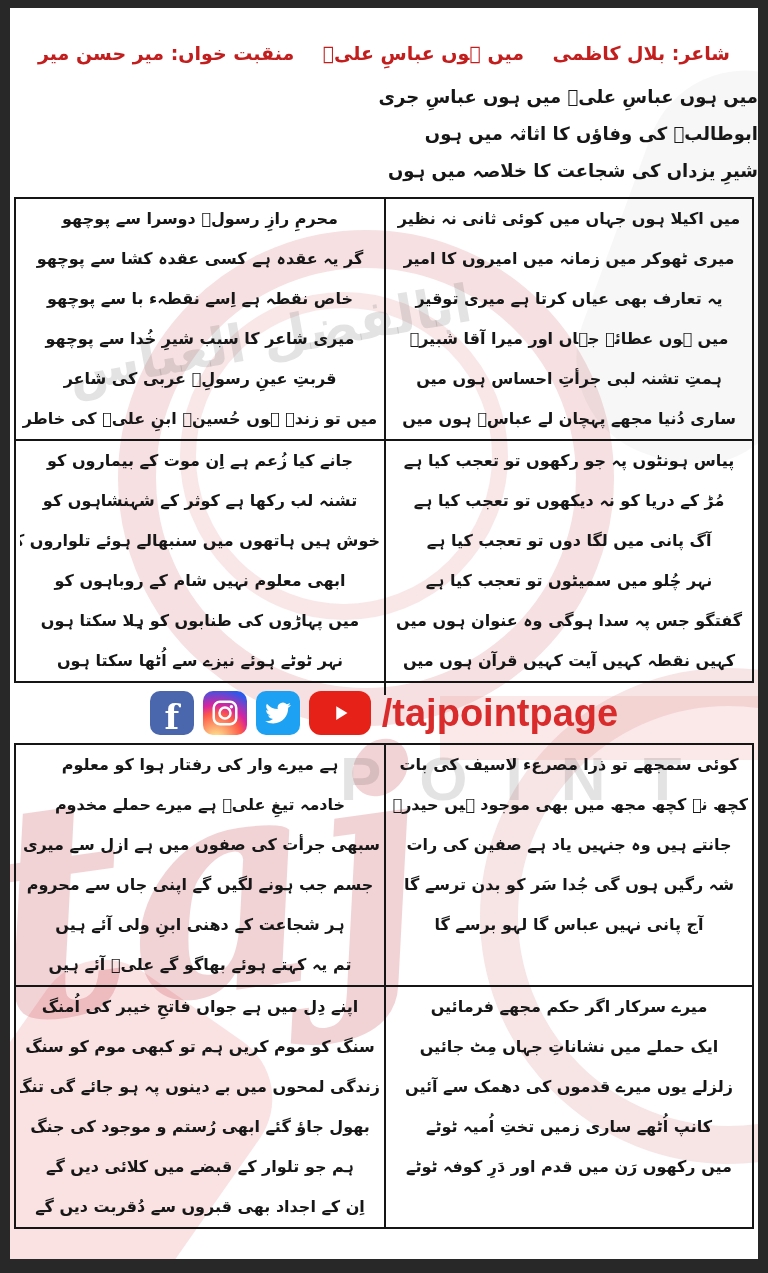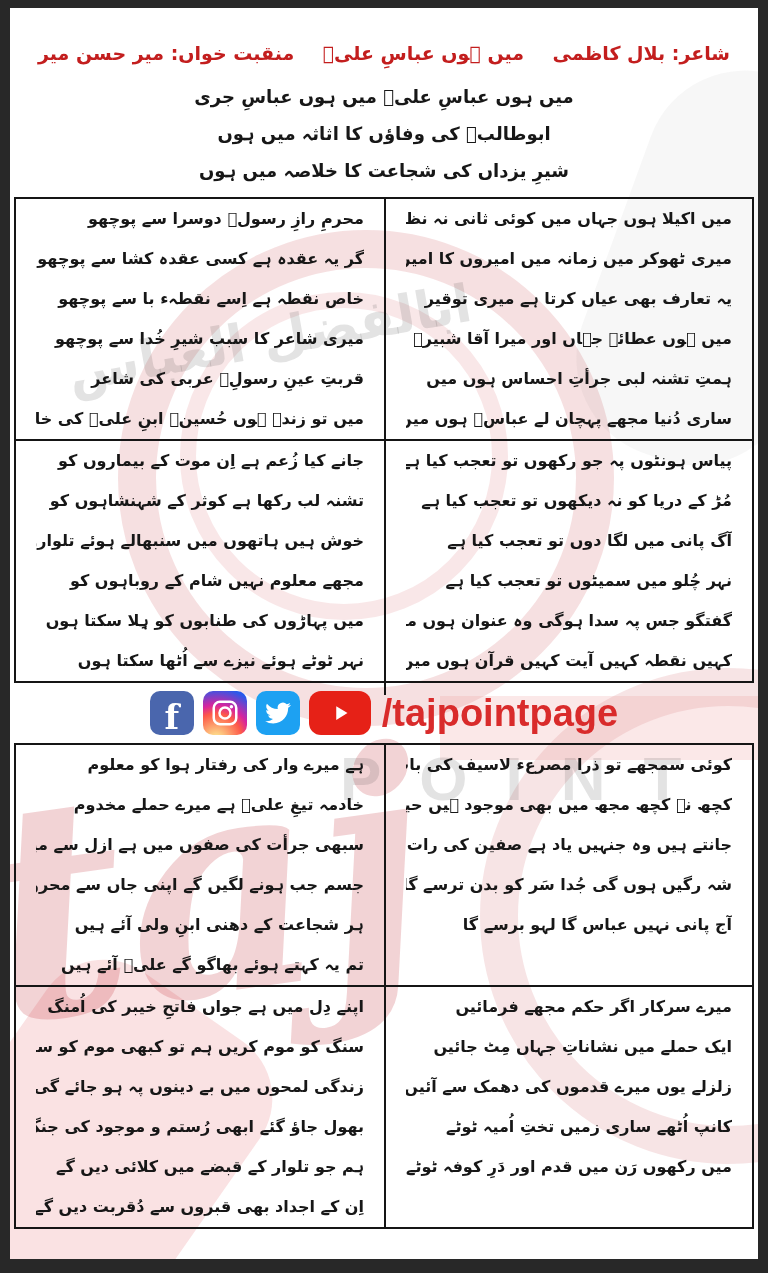--- a/index.html
+++ b/index.html
@@ -28,36 +28,36 @@
   .wm-blob3{left:600px;top:60px;width:220px;height:400px;background:rgba(120,120,120,.06);border-radius:100px;transform:rotate(20deg);}
   
   .content{position:relative;z-index:1;}
   .hdr{
     display:flex;justify-content:space-between;align-items:center;
     padding:22px 28px 0 28px;height:46px;
     color:#c31e1e;font-weight:bold;font-size:19px;
   }
   .hdr span{white-space:nowrap;}
   .intro{
-    text-align:center;color:#171717;
+    text-align:right;color:#171717;
     font-size:18px;font-weight:bold;
     margin-top:2px;margin-bottom:8px;
   }
   .intro .line{line-height:37px;white-space:nowrap;overflow:hidden;}
   .grid{
     margin:0 4px;
     border:2px solid #151515;
     display:grid;
     grid-template-columns:1fr 1fr;
     background:transparent;
   }
   .cell{
     height:240px;
-    padding:0 20px;
-    text-align:right;
+    padding:0 4px;
+    text-align:center;
     overflow:hidden;
   }
   .cell.right{border-left:2px solid #151515;}
   .grid .cell:nth-child(n+3){border-top:2px solid #151515;}
   .cell .line{
     line-height:40px;font-size:16px;font-weight:bold;color:#171717;
     white-space:nowrap;overflow:hidden;
   }
   
   .band{
@@ -125,21 +125,21 @@
           <div class="line">میری ٹھوکر میں زمانہ میں امیروں کا امیر</div>
           <div class="line">یہ تعارف بھی عیاں کرتا ہے میری توقیر</div>
           <div class="line">میں ہوں عطائے جہاں اور میرا آقا شبیرؑ</div>
           <div class="line">ہمتِ تشنہ لبی جرأتِ احساس ہوں میں</div>
           <div class="line">ساری دُنیا مجھے پہچان لے عباسؑ ہوں میں</div>
         </div>
       <div class="cell left" dir="rtl">
           <div class="line">جانے کیا زُعم ہے اِن موت کے بیماروں کو</div>
           <div class="line">تشنہ لب رکھا ہے کوثر کے شہنشاہوں کو</div>
           <div class="line">خوش ہیں ہاتھوں میں سنبھالے ہوئے تلواروں کو</div>
-          <div class="line">مجھے معلوم نہیں شام کے روباہوں کو</div>
+          <div class="line">ابھی معلوم نہیں شام کے روباہوں کو</div>
           <div class="line">میں پہاڑوں کی طنابوں کو ہِلا سکتا ہوں</div>
           <div class="line">نہر ٹوٹے ہوئے نیزے سے اُٹھا سکتا ہوں</div>
         </div>
       <div class="cell right" dir="rtl">
           <div class="line">پیاس ہونٹوں پہ جو رکھوں تو تعجب کیا ہے</div>
           <div class="line">مُڑ کے دریا کو نہ دیکھوں تو تعجب کیا ہے</div>
           <div class="line">آگ پانی میں لگا دوں تو تعجب کیا ہے</div>
           <div class="line">نہر چُلو میں سمیٹوں تو تعجب کیا ہے</div>
           <div class="line">گفتگو جس پہ سدا ہوگی وہ عنوان ہوں میں</div>
           <div class="line">کہیں نقطہ کہیں آیت کہیں قرآن ہوں میں</div>

